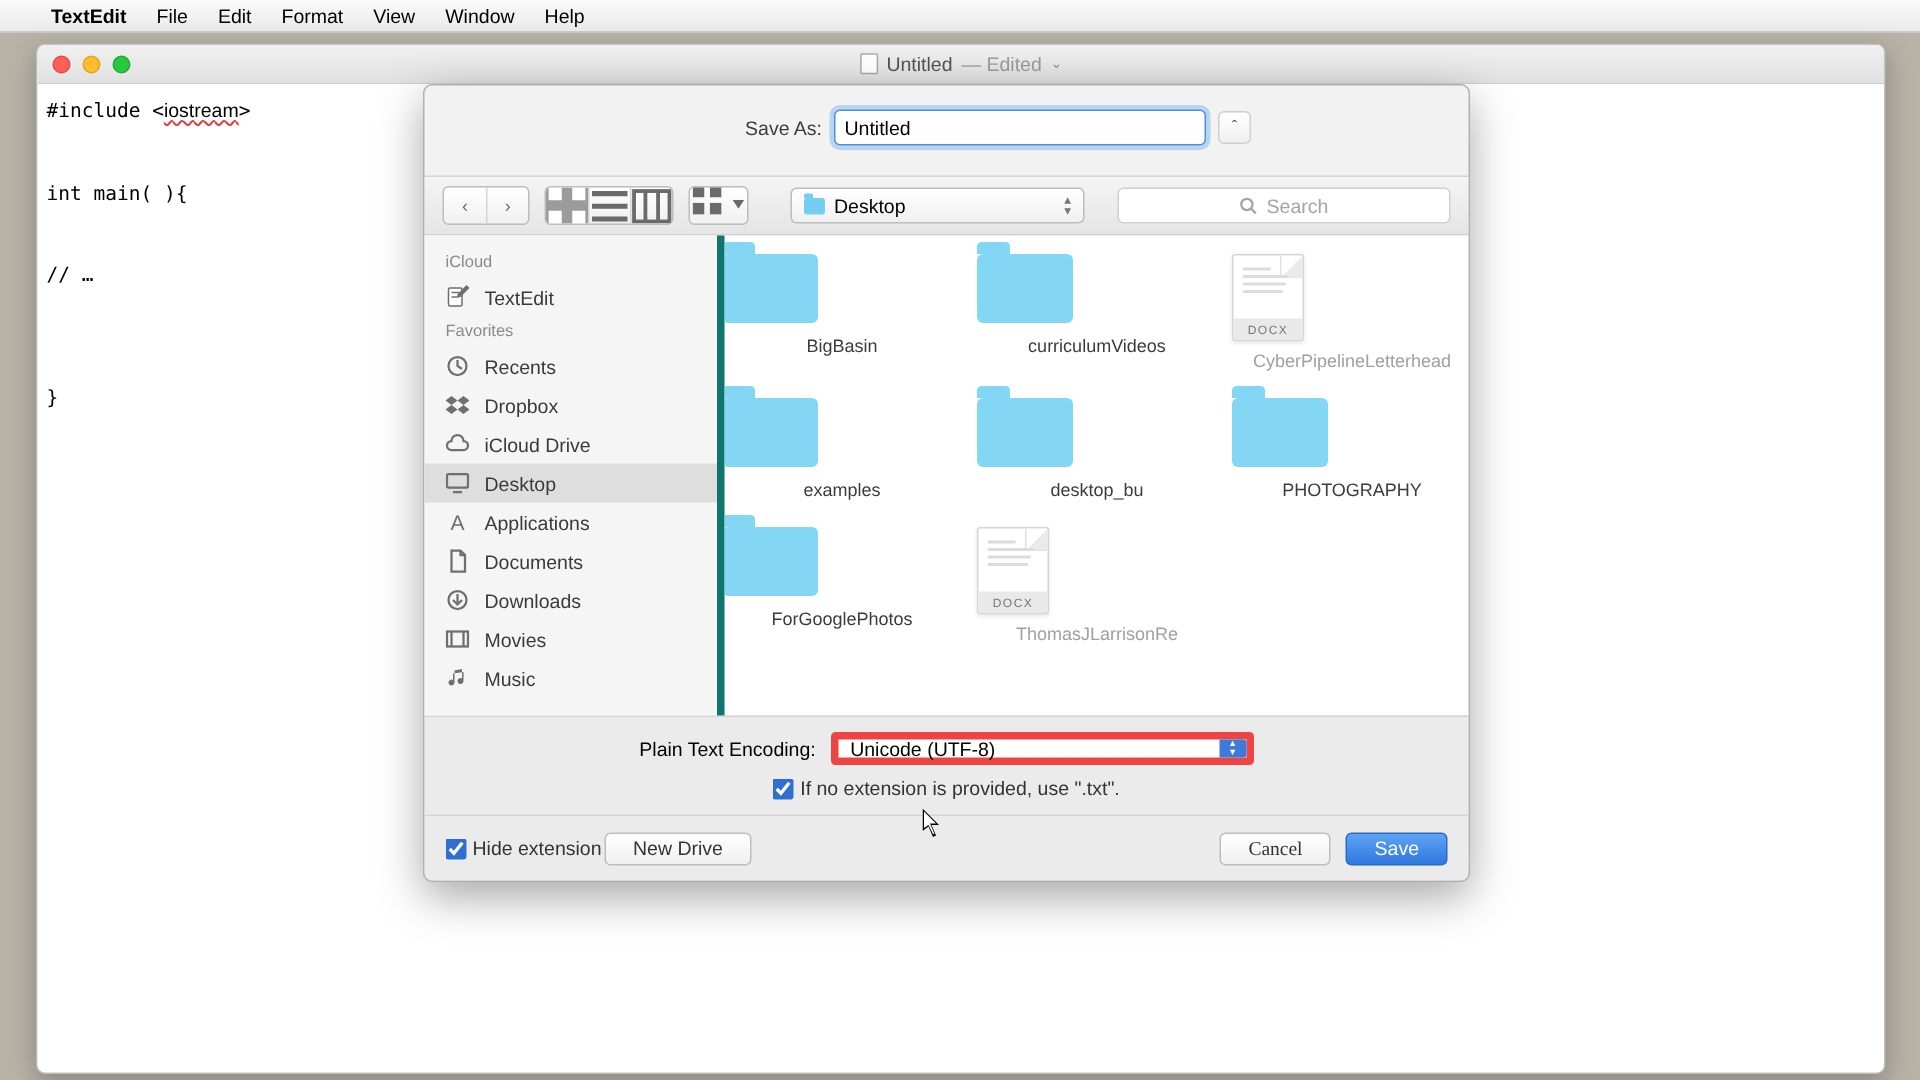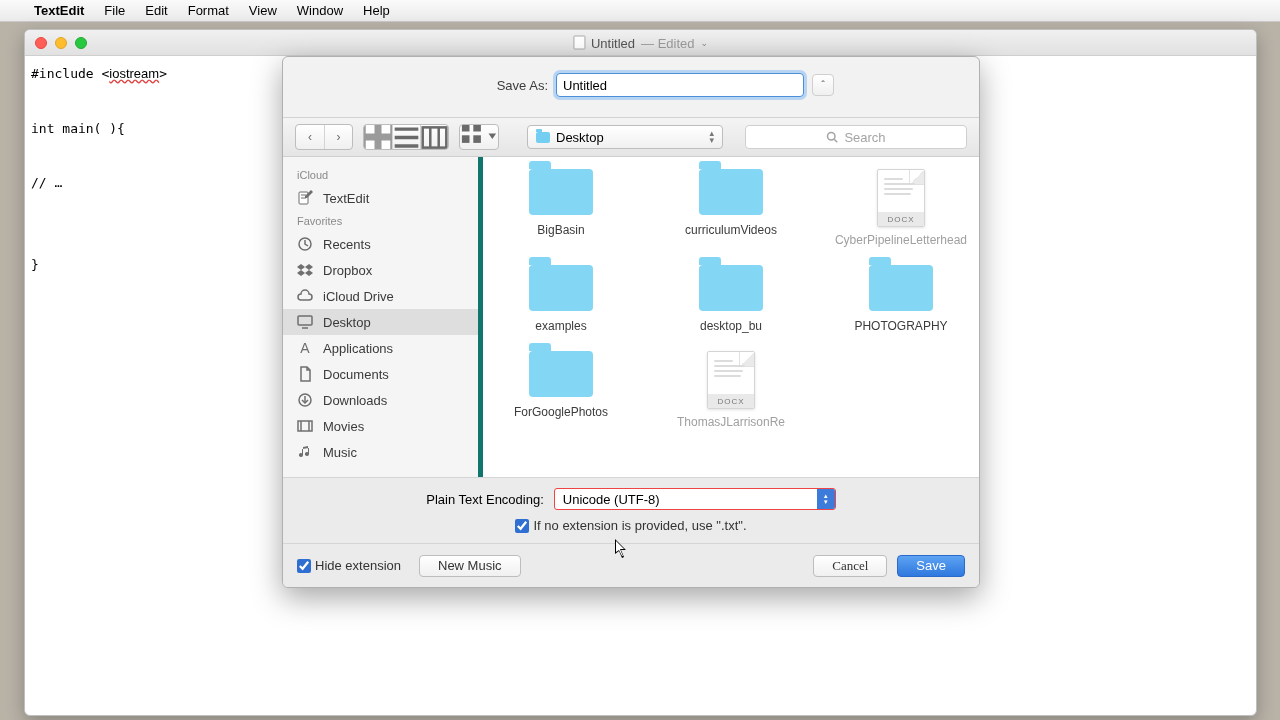--- a/index.html
+++ b/index.html
@@ -51,45 +51,45 @@
 
 
 .brow-body { display: flex; height: 320px; background:#fff; }
 .sidebar { width: 200px; background: #f5f5f5; border-right: 5px solid #0f766e; padding-top: 8px; overflow-y:auto; }
 .side-heading { font-size: 11px; color: #8a8a8a; padding: 4px 14px; }
 .side-item { display: flex; align-items: center; gap: 10px; padding: 5px 14px; font-size: 13px; color:#3a3a3a; cursor:pointer; }
 .side-item.selected { background: #dedede; }
 .side-item .i { width:16px; height:16px; display:flex; align-items:center; justify-content:center; color:#6f6f6f; }
 .grid-area { flex:1; overflow:auto; padding: 12px 10px; }
 .grid { display:grid; grid-template-columns: repeat(3, 160px); justify-content: center; column-gap: 10px; row-gap: 18px; }
-.cell { width:160px; display:flex; flex-direction:column; align-items:center; text-align:center; font-size:12px; color:#3c3c3c; cursor:pointer; }
+.cell { width:160px; display:flex; flex-direction:column; text-align:center; font-size:12px; color:#3c3c3c; cursor:pointer; }
 .cell.dimmed { color:#a0a0a0; }
 .bigfolder { width:64px; height:46px; background:#84d7f4; border-radius:4px; position:relative; margin-bottom:8px; }
 .bigfolder::before { content:""; position:absolute; top:-8px; left:0; width:22px; height:8px; background:#84d7f4; border-radius:3px 3px 0 0; }
 .docx { width:48px; height:58px; background:#fff; border:1px solid #d5d5d5; border-radius:2px; margin-bottom:6px; position:relative; box-shadow:0 1px 3px rgba(0,0,0,.12); overflow:hidden; }
 .docx::before{content:"";position:absolute;top:0;right:0;width:14px;height:14px;background:linear-gradient(135deg,#fff 50%,#eaeaea 50%);border-left:1px solid #e2e2e2;border-bottom:1px solid #e2e2e2;}
 .docx .lines{position:absolute;top:8px;left:6px;right:6px;display:flex;flex-direction:column;gap:3px;}
 .docx .lines span{height:2px;background:#dcdcdc;border-radius:1px;}
 .docx .lines span:nth-child(1){width:55%;}
 .docx .lines span:nth-child(2){width:90%;}
 .docx .lines span:nth-child(3){width:85%;}
 .docx .lines span:nth-child(4){width:80%;}
 .docx .tag{position:absolute;bottom:0;left:0;right:0;height:14px;background:#e9e9e9;color:#777;font-size:8px;letter-spacing:1px;display:flex;align-items:center;justify-content:center;}
 
 
 .options { background:#ebebeb; border-top:1px solid #d5d5d5; padding:10px 14px; display:flex; flex-direction:column; align-items:center; gap:8px; }
 .enc-row { display:flex; align-items:center; gap:10px; font-size:13px;}
-.popup { width:282px; height:22px; border:1px solid #ef4444; border-radius:3px; background:#fff; display:flex; align-items:center; padding:0 8px; font-size:13px; position:relative; }
+.popup { width:282px; height:22px; border:5px solid #ef4444; border-radius:3px; background:#fff; display:flex; align-items:center; padding:0 8px; font-size:13px; position:relative; }
 .popup .pop-caret { position:absolute; right:0; top:0; width:18px; height:100%; background:#3d7bdb; border-radius:0 2px 2px 0; display:flex; flex-direction:column; align-items:center; justify-content:center; color:#fff; font-size:7px; line-height:6px; }
 .chk { display:flex; align-items:center; gap:4px; font-size:13px; color:#333; }
 .chk input { width:14px; height:14px; accent-color:#2f6fd1; }
 
 
 .btnbar { height:44px; border-top:1px solid #d5d5d5; background:#ebebeb; display:flex; align-items:center; padding:0 14px; }
-.btnbar .chk { margin-right:18px; }
+.btnbar .chk { margin-right:2px; }
 .mac-btn { height:22px; padding:0 18px; border:1px solid #bdbdbd; border-radius:4px; background:linear-gradient(#fff,#f0f0f0); font-size:13px; color:#333; cursor:pointer; }
 .spacer { flex:1; }
 .primary { background:linear-gradient(#5da3f3,#2f78de); color:#fff; border:1px solid #2a6acb; }
 
 
 .cursor { position:absolute; width:14px; height:20px; pointer-events:none; }
 
 
 .i svg{width:16px;height:16px;}
 </style>
@@ -359,21 +359,21 @@
       <input type="checkbox" checked="" style="">
       <span>If no extension is provided, use ".txt".</span>
     </label>
   </div>
 
   <div class="btnbar">
     <label class="chk">
       <input type="checkbox" checked="" style="">
       <span>Hide extension</span>
     </label>
-    <button class="mac-btn">New Music</button>
+    <button class="mac-btn">New Drive</button>
     <div class="spacer"></div>
     <button class="mac-btn" style="margin-right:10px;font-family:Liberation Serif, serif;">Cancel</button>
     <button class="mac-btn primary">Save</button>
   </div>
 </div>
 
 <svg class="cursor" style="top:539px;left:615px;" viewBox="0 0 14 20">
   <polygon points="0,0 0,15 4,12 7,19 9,18 6,11 11,11" fill="#000"></polygon>
   <polygon points="1,2 1,13 4,11 7,17 8,17 5,10 9,10" fill="#fff"></polygon>
 </svg>

